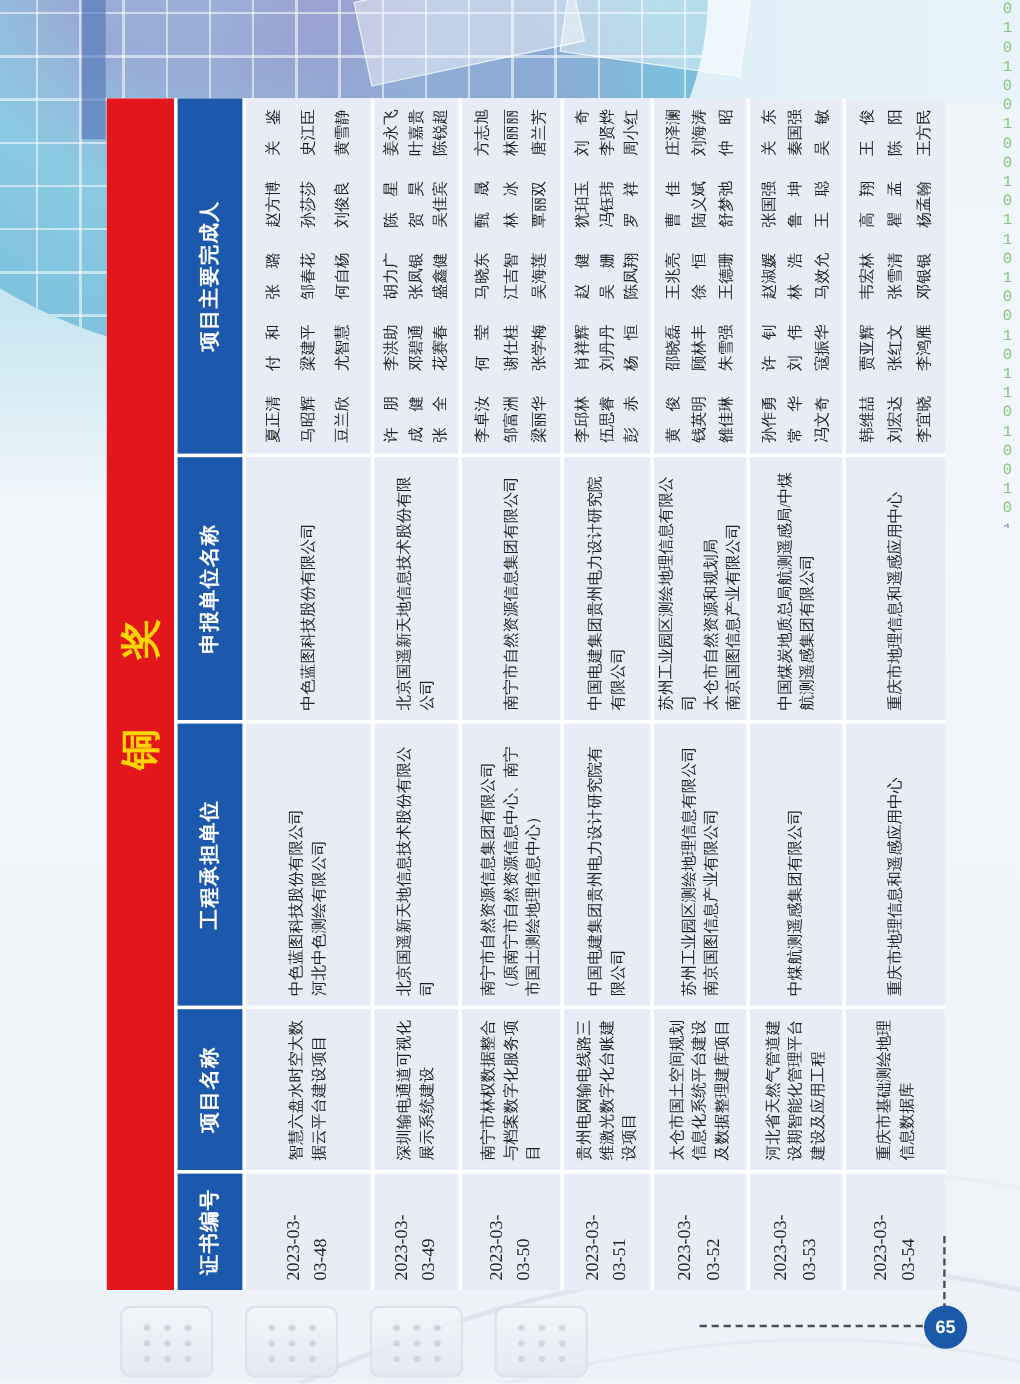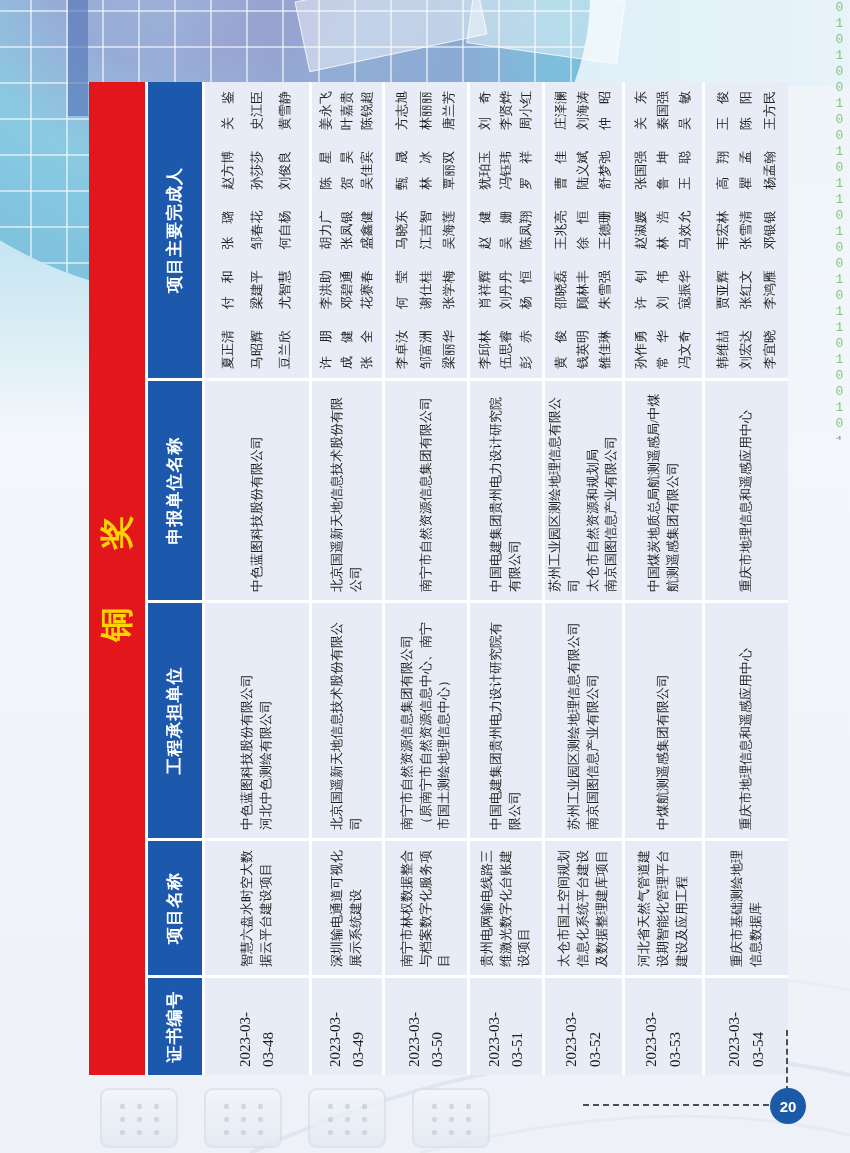--- a/index.html
+++ b/index.html
@@ -223,14 +223,14 @@
           <div class="nameline"><span>刘宏达</span><span>张红文</span><span>张雪清</span><span>瞿　孟</span><span>陈　阳</span></div>
           <div class="nameline"><span>李宜晓</span><span>李鸿雁</span><span>邓银银</span><span>杨孟翰</span><span>王方民</span></div>
         </div>
       </div>
     </div>
 </div>
 
 <div class="dash-v"></div>
 <div class="dash-h"></div>
 <div class="pagecircle">
-  <span>20</span>
+  <span>65</span>
 </div>
 
 </body></html>

